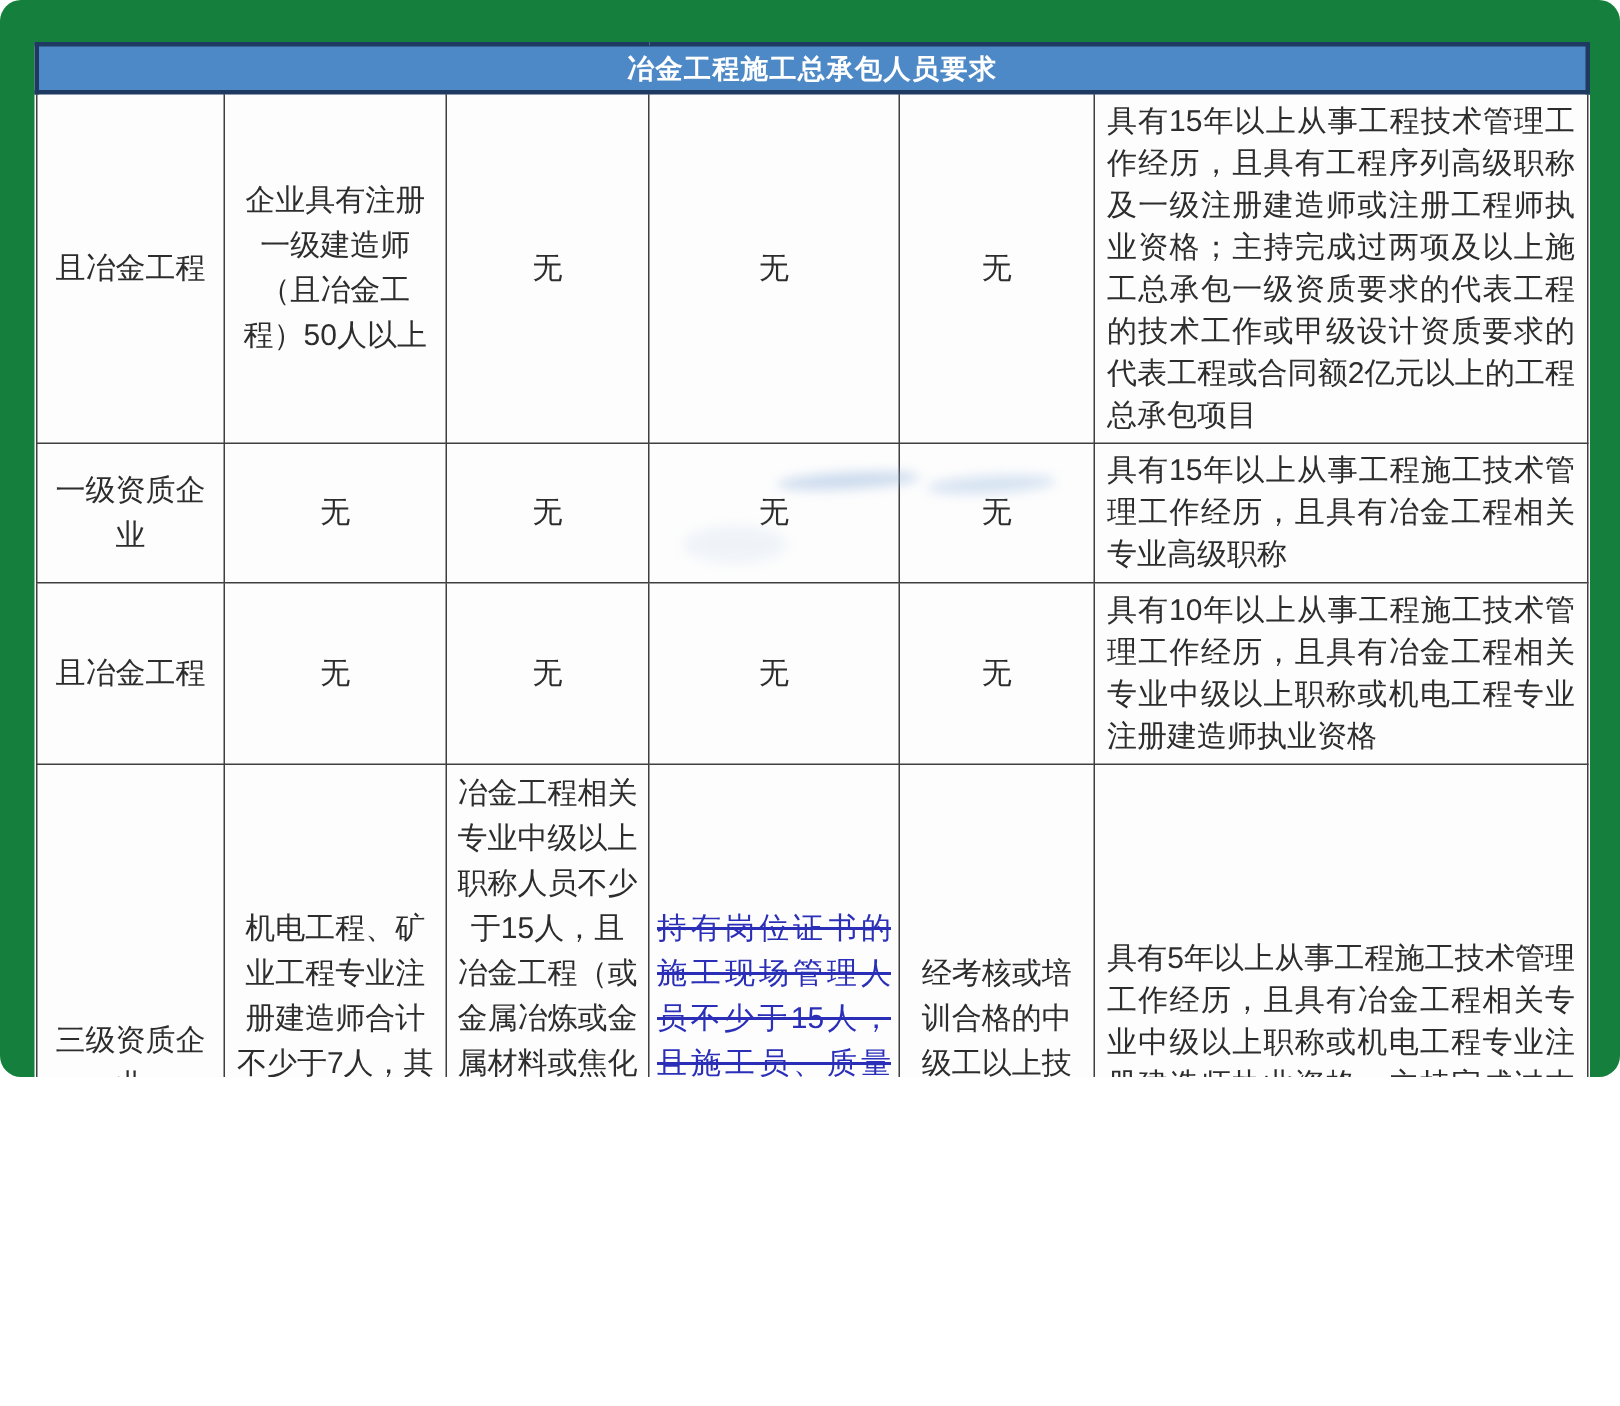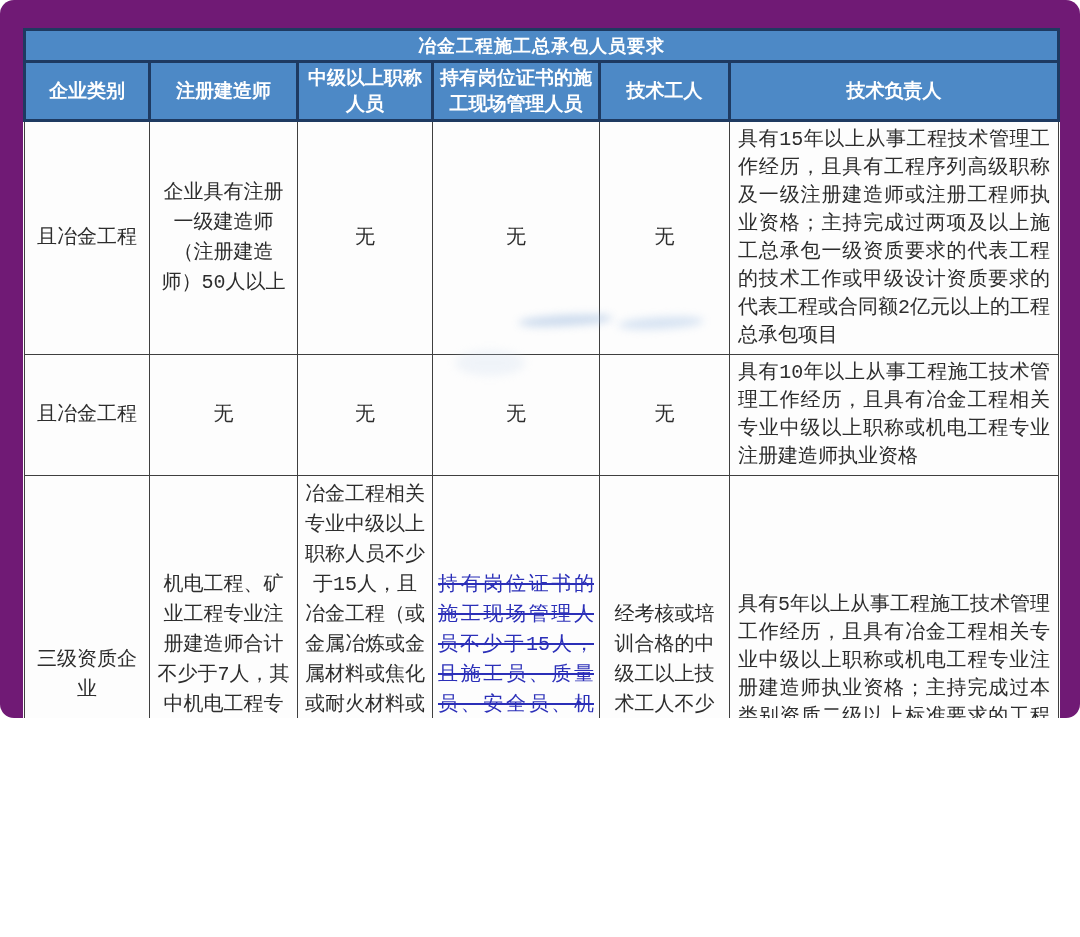--- a/index.html
+++ b/index.html
@@ -8,21 +8,21 @@
     --body-border: #3f3f3f;
     --body-text: #2d2d2d;
     --struck-text: #2b2fb8;
   }
   * { margin: 0; padding: 0; box-sizing: border-box; }
   html, body { background: #ffffff; }
   .page {
     position: relative;
     width: 1080px;
     height: 718px;
-    background: #701a75;
+    background: #15803d;
     padding: 28px 23px 17px 23px;
     font-family: "Liberation Sans", sans-serif;
     overflow: hidden;
     border-radius: 14px;
   }
   table.req-table {
     width: 1034px;
     table-layout: fixed;
     border-collapse: collapse;
     background: #fdfdfd;
@@ -41,21 +41,20 @@
   
   tbody td {
     border: 1.5px solid var(--body-border);
     color: var(--body-text);
     font-size: 20px;
     line-height: 30px;
     text-align: center;
     vertical-align: middle;
     padding: 4px 6px;
     word-break: break-all;
-    font-family: Liberation Mono, monospace;
   }
   tbody tr:last-child td { border-bottom: 2.5px solid #2f2f2f; }
   tbody tr.row-special { height: 207px; }
   tbody tr.row-first   { height: 84px;  }
   tbody tr.row-second  { height: 113px; }
   tbody tr.row-third   { height: 397px; }
   td.tech-director {
     text-align: justify;
     text-align-last: left;
     line-height: 28px;
@@ -92,37 +91,37 @@
       <col style="width:148px">
       <col style="width:135px">
       <col style="width:167px">
       <col style="width:130px">
       <col style="width:329px">
     </colgroup>
     <thead>
       <tr>
         <th class="title-cell" colspan="6">冶金工程施工总承包人员要求</th>
       </tr>
-      <tr class="header-row">
-        <th>企业类别</th>
-        <th>注册建造师</th>
-        <th>中级以上职称人员</th>
-        <th>持有岗位证书的施工现场管理人员</th>
-        <th>技术工人</th>
-        <th>技术负责人</th>
-      </tr>
     </thead>
     <tbody>
       <tr class="row-special">
         <td>且冶金工程</td>
-        <td>企业具有注册一级建造师（注册建造师）50人以上</td>
+        <td>企业具有注册一级建造师（且冶金工程）50人以上</td>
         <td>无</td>
         <td>无</td>
         <td>无</td>
         <td class="tech-director">具有15年以上从事工程技术管理工作经历，且具有工程序列高级职称及一级注册建造师或注册工程师执业资格；主持完成过两项及以上施工总承包一级资质要求的代表工程的技术工作或甲级设计资质要求的代表工程或合同额2亿元以上的工程总承包项目</td>
+      </tr>
+      <tr class="row-first">
+        <td>一级资质企业</td>
+        <td>无</td>
+        <td>无</td>
+        <td>无</td>
+        <td>无</td>
+        <td class="tech-director">具有15年以上从事工程施工技术管理工作经历，且具有冶金工程相关专业高级职称</td>
       </tr>
       <tr class="row-second">
         <td>且冶金工程</td>
         <td>无</td>
         <td>无</td>
         <td>无</td>
         <td>无</td>
         <td class="tech-director">具有10年以上从事工程施工技术管理工作经历，且具有冶金工程相关专业中级以上职称或机电工程专业注册建造师执业资格</td>
       </tr>
       <tr class="row-third">

